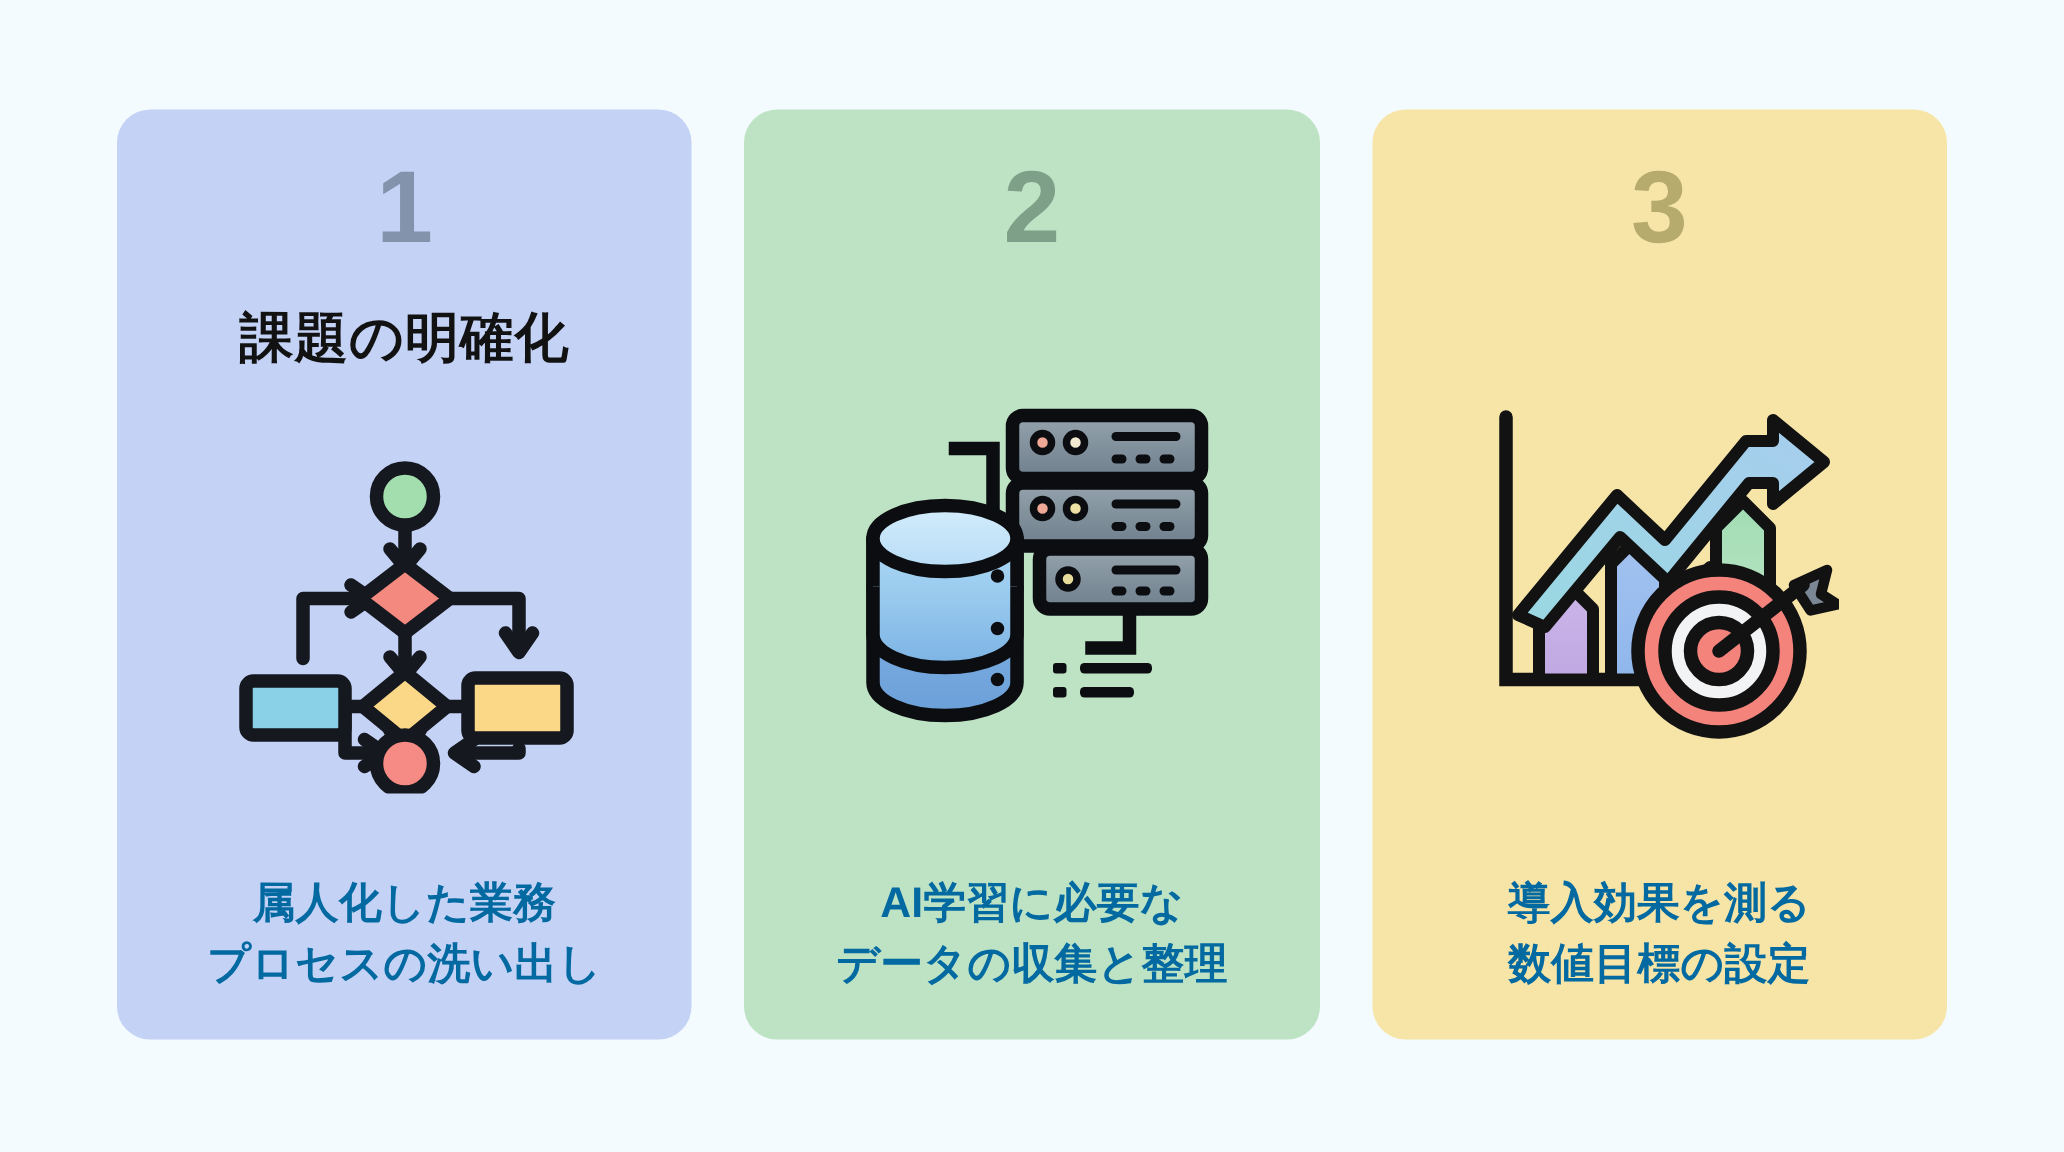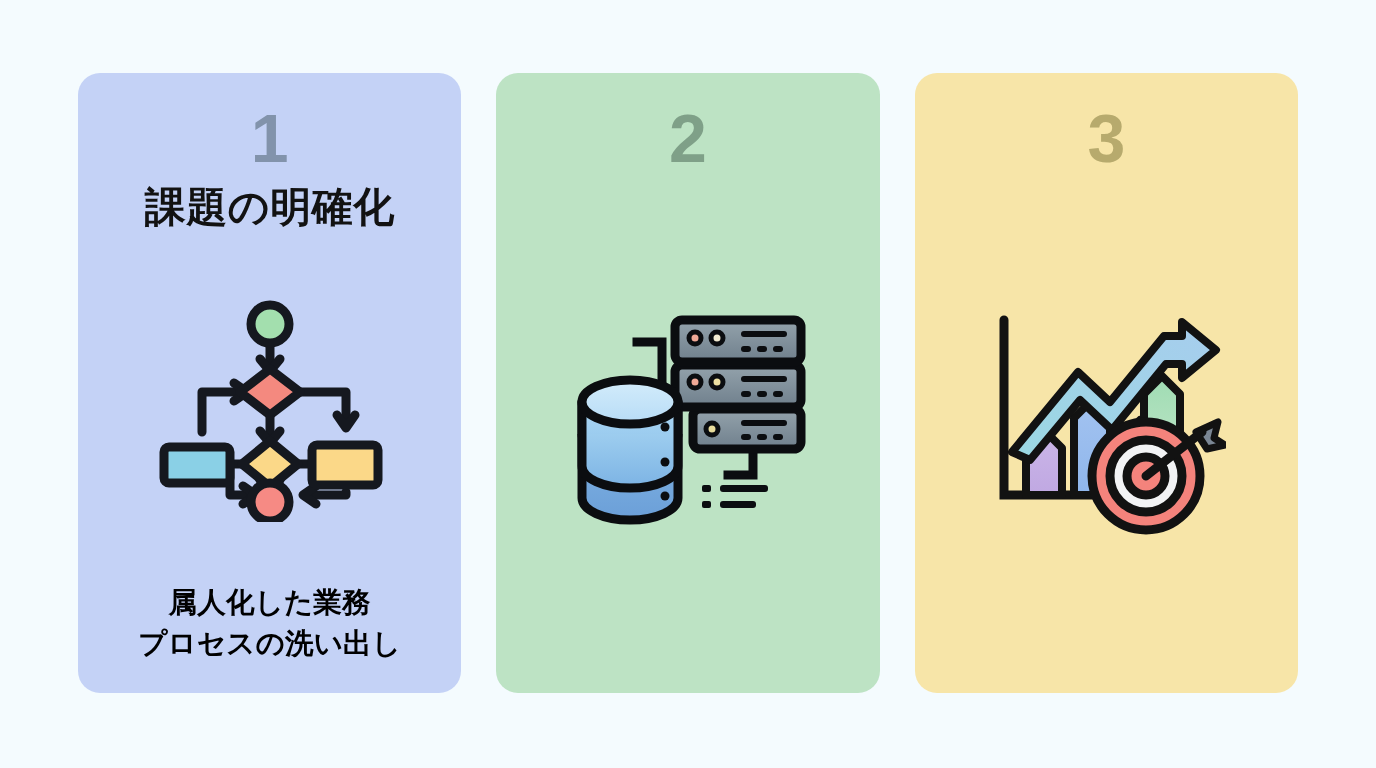--- a/index.html
+++ b/index.html
@@ -56,22 +56,22 @@
     height: 74px;
     display: flex;
     align-items: center;
     justify-content: center;
   }
   .card-1 .step-number { color: #8293ab; }
   .card-2 .step-number { color: #7fa088; }
   .card-3 .step-number { color: #b7aa6d; }
 
   .card-title {
-    margin-top: 10px;
-    font-size: 41px;
+    margin-top: 30px;
+    font-size: 36px;
     font-weight: bold;
     color: #121212;
     line-height: 1.12;
     text-align: center;
     letter-spacing: 0.5px;
     white-space: nowrap;
   }
 
   .icon-wrap {
     flex: 1 1 auto;
@@ -80,21 +80,21 @@
     justify-content: center;
     width: 100%;
     padding: 6px 0 0 0;
   }
 
   .icon-wrap svg { display: block; }
 
   .card-desc {
     font-size: 28.5px;
     font-weight: bold;
-    color: #000000;
+    color: #0369a1;
     line-height: 1.42;
     text-align: center;
     letter-spacing: 0.2px;
     white-space: pre-line;
     padding-bottom: 4px;
   }
 </style>
 </head>
 <body>
 
@@ -213,20 +213,22 @@
             <path d="M17 90 v96 a48 22 0 0 0 96 0 v-96 Z" fill="url(#cylB3)" stroke="#0b0d10" stroke-width="9" stroke-linejoin="round"></path>
             <path d="M17 90 v32 a48 22 0 0 0 96 0 v-32 Z" fill="url(#cylB1)" stroke="#0b0d10" stroke-width="9" stroke-linejoin="round"></path>
             <path d="M17 122 v32 a48 22 0 0 0 96 0 v-32" fill="url(#cylB2)" stroke="#0b0d10" stroke-width="9" stroke-linejoin="round"></path>
             <ellipse cx="65" cy="90" rx="48" ry="22" fill="url(#cylTop)" stroke="#0b0d10" stroke-width="9"></ellipse>
             <circle cx="100" cy="115" r="4.5" fill="#0b0d10"></circle>
             <circle cx="100" cy="150" r="4.5" fill="#0b0d10"></circle>
             <circle cx="100" cy="184" r="4.5" fill="#0b0d10"></circle>
           </g>
         </svg>
       </div>
+      <div class="card-desc">AI学習に必要な
+データの収集と整理</div>
     </div>
 
     <div class="card card-3">
       <div class="step-number">3</div>
       <div class="icon-wrap">
         <svg width="240" height="228" viewBox="0 0 240 228" fill="none">
           <defs>
             <linearGradient id="arrGrad" x1="0" y1="1" x2="1" y2="0">
               <stop offset="0" stop-color="#9ad8e2"></stop>
               <stop offset="1" stop-color="#a7cdee"></stop>
@@ -260,16 +262,18 @@
 
           <path d="M210 122 L232 112 L228 128 L239 135 L221 139 Z" fill="#7b8795" stroke="#121212" stroke-width="7" stroke-linejoin="round"></path>
 
           <circle cx="160" cy="166" r="54" fill="#f4837c" stroke="#121212" stroke-width="9"></circle>
           <circle cx="160" cy="166" r="36" fill="#f2f3f5" stroke="#121212" stroke-width="9"></circle>
           <circle cx="160" cy="166" r="19" fill="#f4837c" stroke="#121212" stroke-width="9"></circle>
 
           <path d="M160 166 L216 122" stroke="#121212" stroke-width="9" stroke-linecap="round"></path>
         </svg>
       </div>
+      <div class="card-desc">導入効果を測る
+数値目標の設定</div>
     </div>
 
   </div>
 </div>
 
 </body></html>

